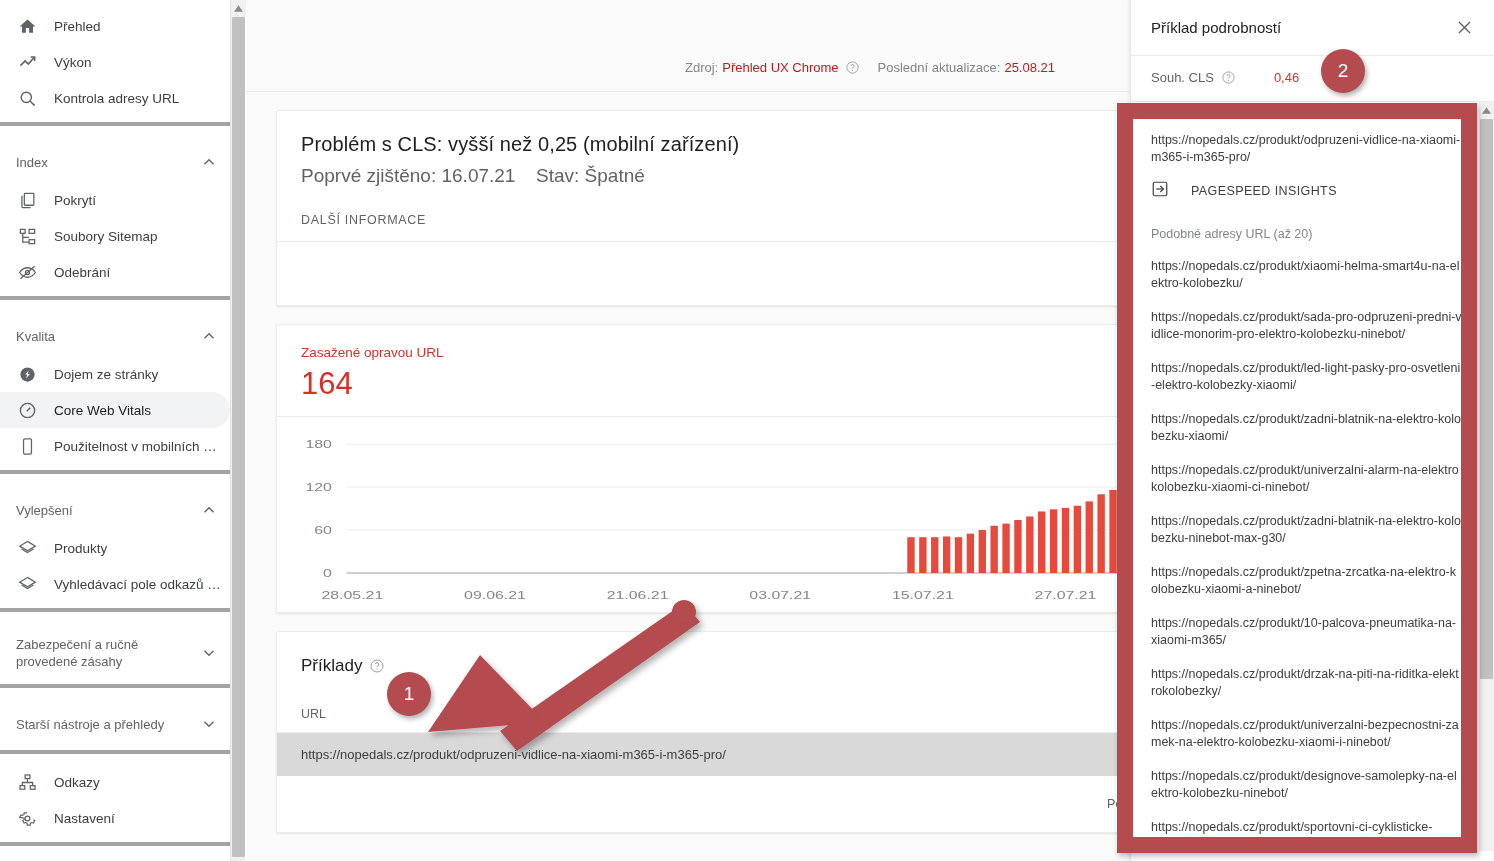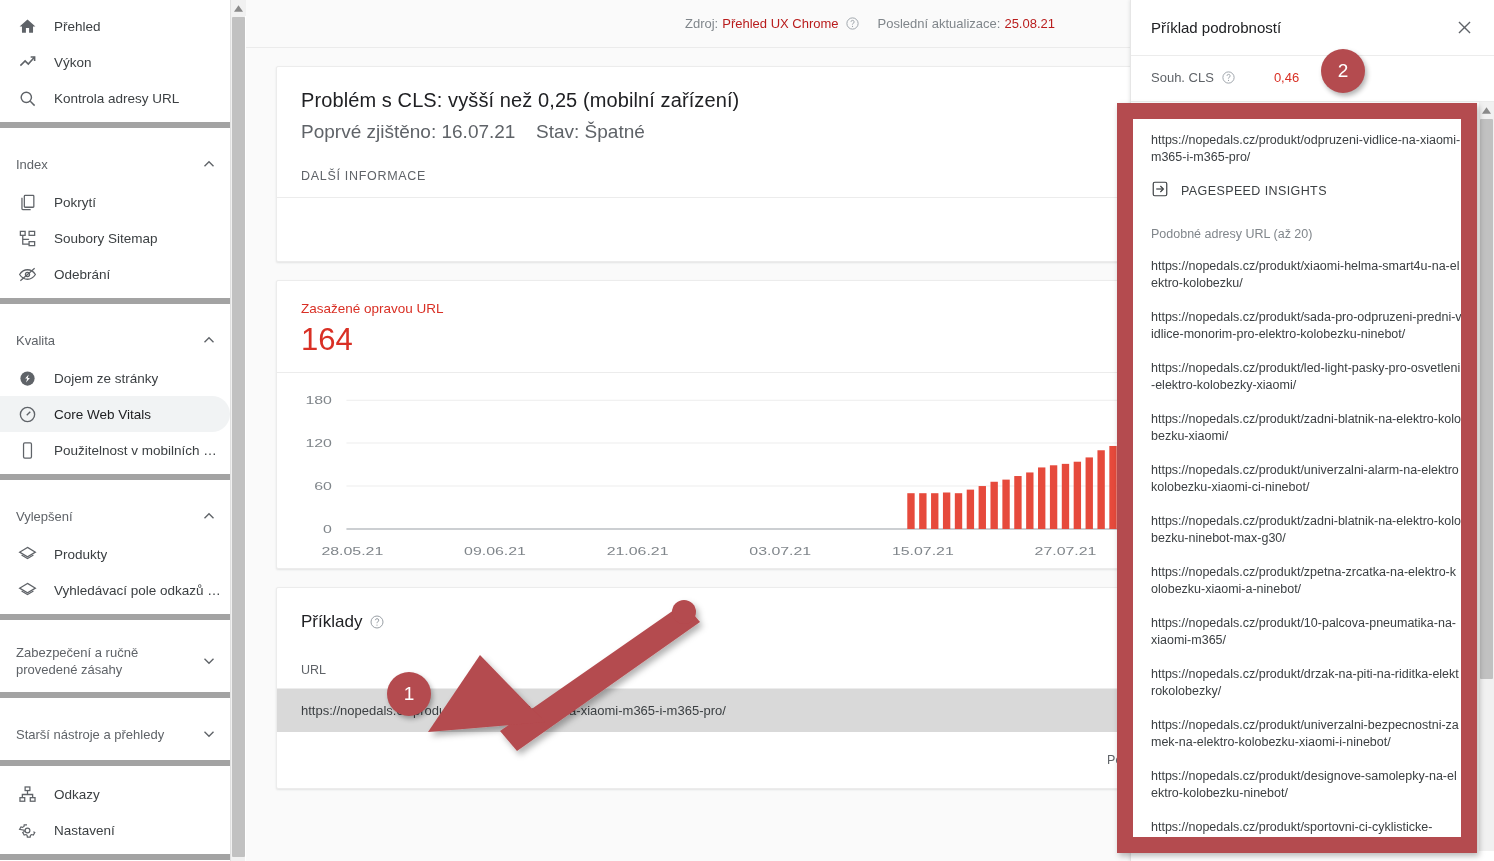--- a/index.html
+++ b/index.html
@@ -12,21 +12,21 @@
   }
   #root { position: relative; width: 1494px; height: 861px; }
 
   
   #sidebar {
     position: absolute; left: 0; top: 0;
     width: 230px; height: 861px;
     background: #ffffff;
     overflow: hidden;
   }
-  .nav-group { border-bottom: 6px solid #a3a3a3; padding: 16px 0 6px 0; }
+  .nav-group { border-bottom: 4px solid #a3a3a3; padding: 16px 0 6px 0; }
   .nav-group.first { padding-top: 8px; }
   .nav-item {
     display: flex; align-items: center;
     height: 36px; padding-left: 12px; padding-right: 8px;
     font-size: 13.5px; color: #3c4043; cursor: pointer;
     border-top-right-radius: 18px; border-bottom-right-radius: 18px;
     white-space: nowrap; overflow: hidden;
   }
   .nav-item.active { background: #f1f3f4; color: #202124; }
   .nav-icon {
@@ -68,20 +68,21 @@
     position: absolute; left: 246px; top: 0;
     width: 1248px; height: 861px;
     background: #fafafa;
     overflow: hidden;
   }
   #source-bar {
     height: 48px; background: #fafafa;
     display: flex; align-items: center; justify-content: center;
     font-size: 13px; color: #5f6368;
     border-bottom: 1px solid #ebebeb;
+    margin-top: 44px;
   }
   #source-bar .src-label { color: #80868b; }
   #source-bar .src-value { color: #b91c1c; margin-left: 4px; }
   #source-bar .gap { width: 18px; }
 
   .card {
     background: #ffffff;
     border: 1px solid #ececec;
     border-radius: 2px;
     box-shadow: 0 1px 2px rgba(60,64,67,.12);
@@ -187,21 +188,21 @@
     width: 349px; height: 749px;
     padding: 0 18px 0 20px;
     overflow: hidden;
   }
   .dt-sec-label { font-size: 12.5px; color: #80868b; margin-top: 4px; }
   .dt-url {
     font-size: 12.5px; color: #3c4043; line-height: 17px;
     margin-top: 12px; word-break: break-all;
   }
   .psi-link {
-    display: flex; align-items: center; gap: 12px;
+    display: flex; align-items: center; gap: 22px;
     margin-top: 14px; font-size: 12.5px; letter-spacing: .4px;
     color: #3c4043; font-weight: 500; cursor: pointer;
   }
   .dt-sec-label2 { font-size: 12.5px; color: #80868b; margin-top: 26px; }
   .sim-url {
     font-size: 12.5px; color: #3c4043; line-height: 17px;
     margin-top: 17px; word-break: break-all;
   }
   .dt-scrollbar {
     position: absolute; right: 0; top: 0;

